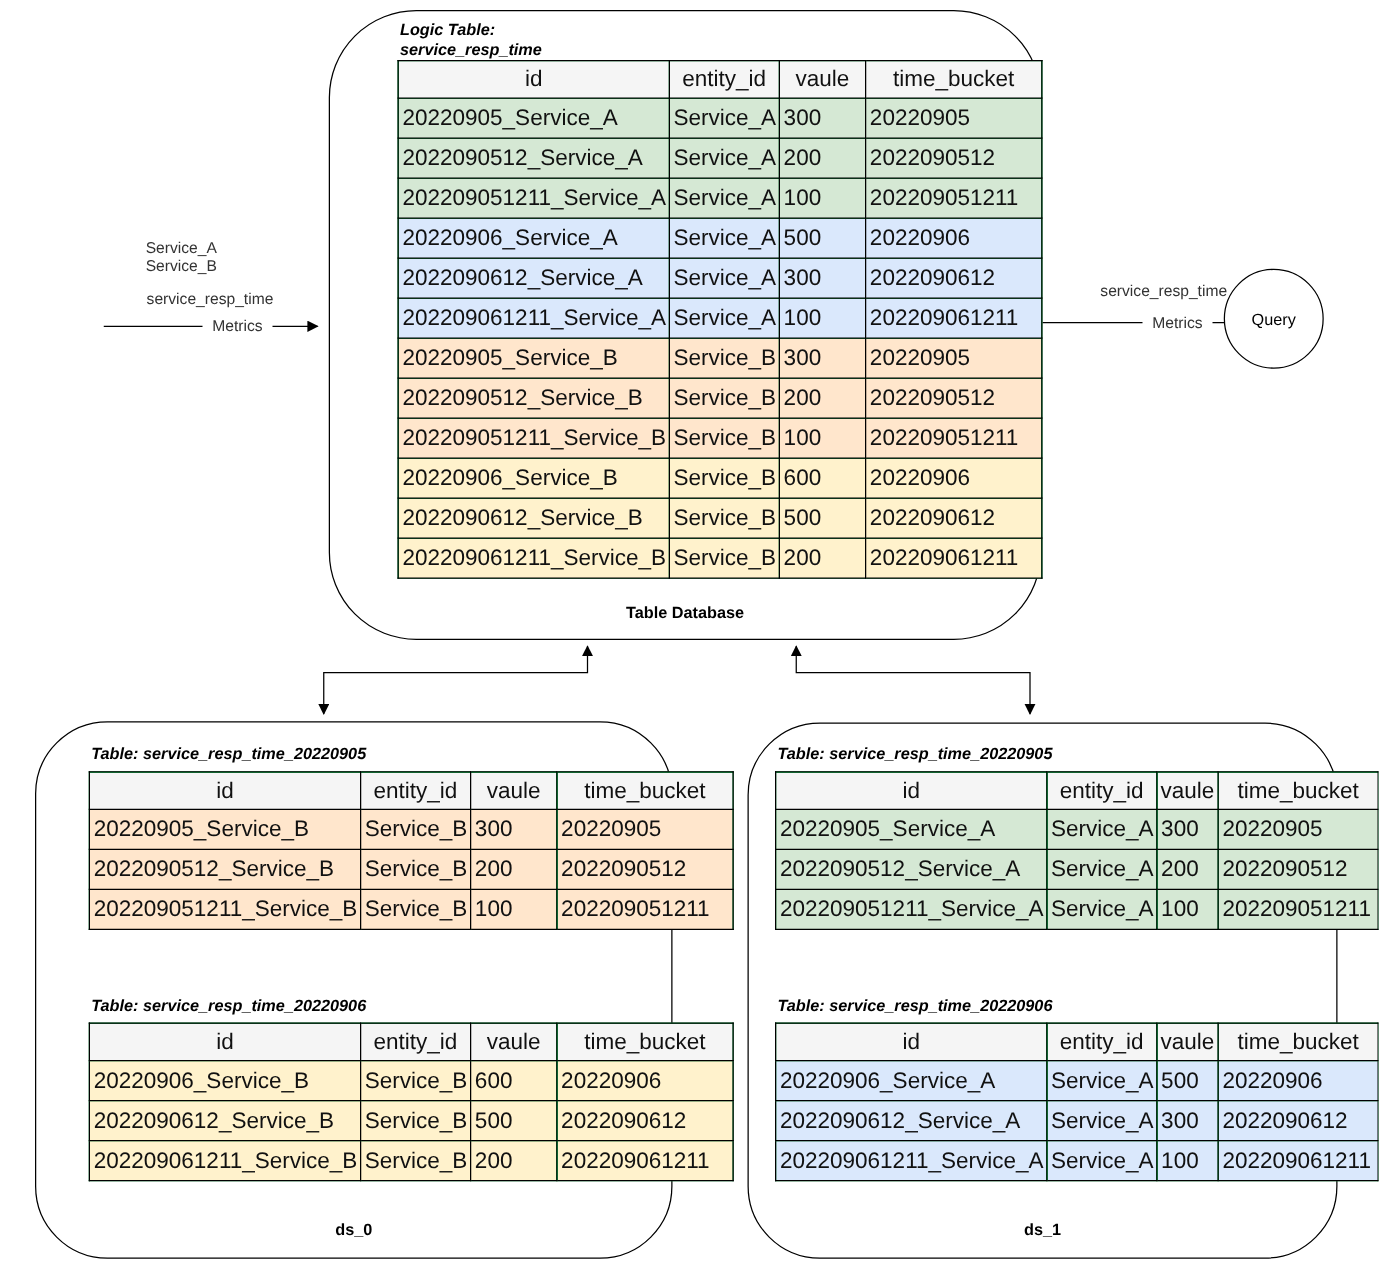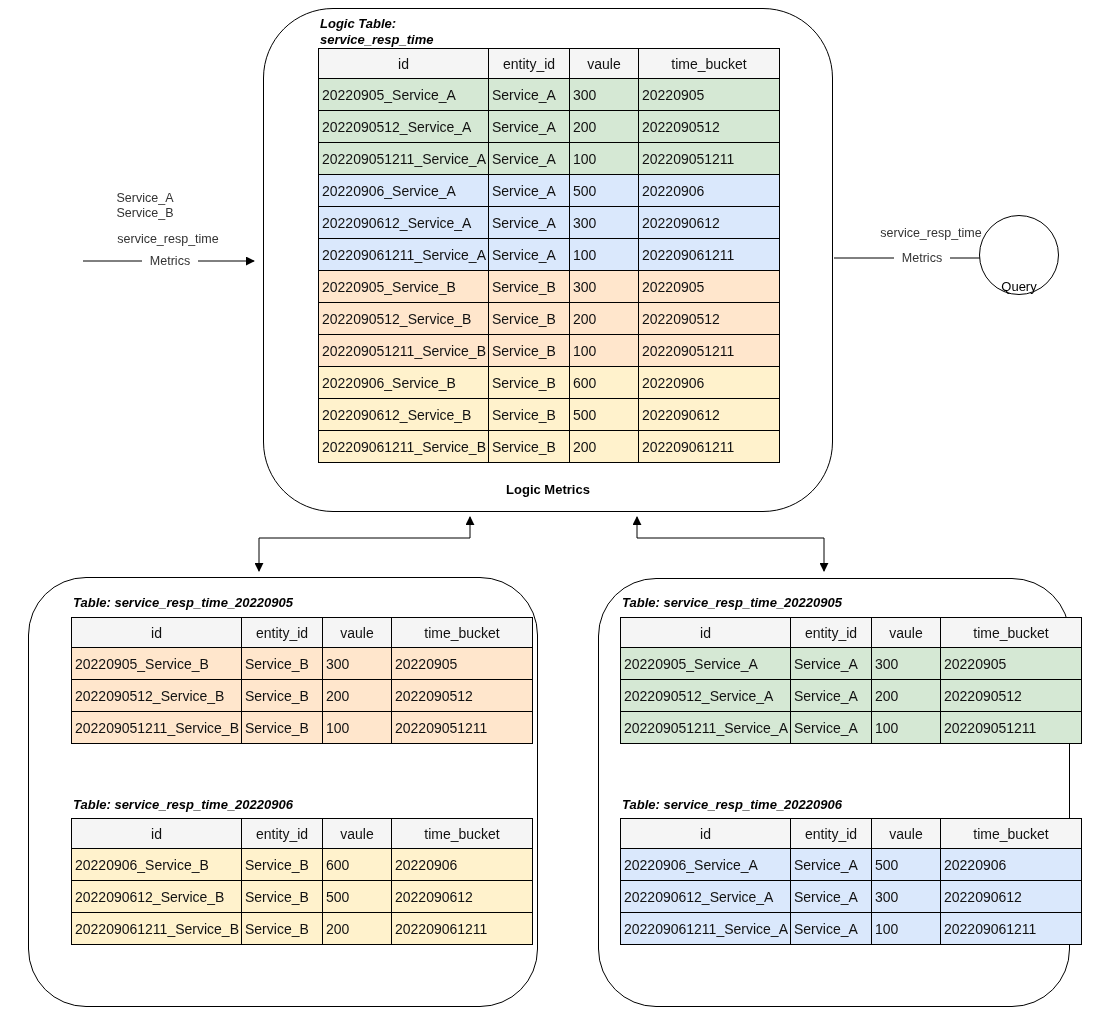--- a/index.html
+++ b/index.html
@@ -28,21 +28,21 @@
   .node-circle {
     position: absolute;
     width: 80px; height: 80px;
     border: 1px solid #000;
     border-radius: 50%;
     background: #fff;
     display: flex; align-items: center; justify-content: center;
     font-size: 13px;
   }
   .persist { left: 2px;    top: 220px; }
-  .query   { left: 979px; top: 215px; align-items: flex-end; }
+  .query   { left: 979px; top: 215px; }
 
   .diagram-title {
     position: absolute;
     font-size: 13px;
     font-weight: bold;
     line-height: 16px;
     white-space: nowrap;
     font-style: italic;
   }
   .box-footer {
@@ -66,27 +66,28 @@
   }
   .on-line-label {
     position: absolute;
     font-size: 12.5px;
     color: #333;
     text-align: center;
     background: #ffffff;
     line-height: 15px;
     padding: 0 1px;
     white-space: nowrap;
+    margin-left: 20px;
   }
 
   .data-table {
     position: absolute;
     border-collapse: collapse;
     table-layout: fixed;
-    font-size: 14px;
+    font-size: 18px;
     background: #22c55e;
   }
   .data-table th, .data-table td {
     border: 1px solid #000;
     overflow: hidden;
     white-space: nowrap;
   }
   .data-table th {
     height: 30px;
     background: #f5f5f5;
@@ -237,21 +238,21 @@
           <td>2022090612</td>
         </tr>
         <tr style="background: rgb(255, 242, 204);">
           <td>202209061211_Service_B</td>
           <td>Service_B</td>
           <td>200</td>
           <td>202209061211</td>
         </tr>
       </tbody>
     </table>
-  <div class="box-footer footer-logic">Logic Metrics</div>
+  <div class="box-footer footer-logic">Table Database</div>
 
   <div class="rounded-box ds0-box"></div>
   <div class="diagram-title t-ds0-a">Table: service_resp_time_20220905</div>
   <table class="data-table tbl-ds0-a" data-table="ds_0.tables.0">
       <colgroup>
         <col style="width: 160px;">
         <col style="width: 81px;">
         <col style="width: 69px;">
         <col style="width: 141px;">
       </colgroup>
@@ -314,20 +315,21 @@
           <td>2022090612</td>
         </tr>
         <tr style="background: rgb(255, 242, 204);">
           <td>202209061211_Service_B</td>
           <td>Service_B</td>
           <td>200</td>
           <td>202209061211</td>
         </tr>
       </tbody>
     </table>
+  <div class="box-footer footer-ds0">ds_0</div>
 
   <div class="rounded-box ds1-box"></div>
   <div class="diagram-title t-ds1-a">Table: service_resp_time_20220905</div>
   <table class="data-table tbl-ds1-a" data-table="ds_1.tables.0">
       <colgroup>
         <col style="width: 160px;">
         <col style="width: 81px;">
         <col style="width: 69px;">
         <col style="width: 141px;">
       </colgroup>
@@ -390,14 +392,15 @@
           <td>2022090612</td>
         </tr>
         <tr style="background: rgb(218, 232, 252);">
           <td>202209061211_Service_A</td>
           <td>Service_A</td>
           <td>100</td>
           <td>202209061211</td>
         </tr>
       </tbody>
     </table>
+  <div class="box-footer footer-ds1">ds_1</div>
 
 </div>
 
 </body></html>

